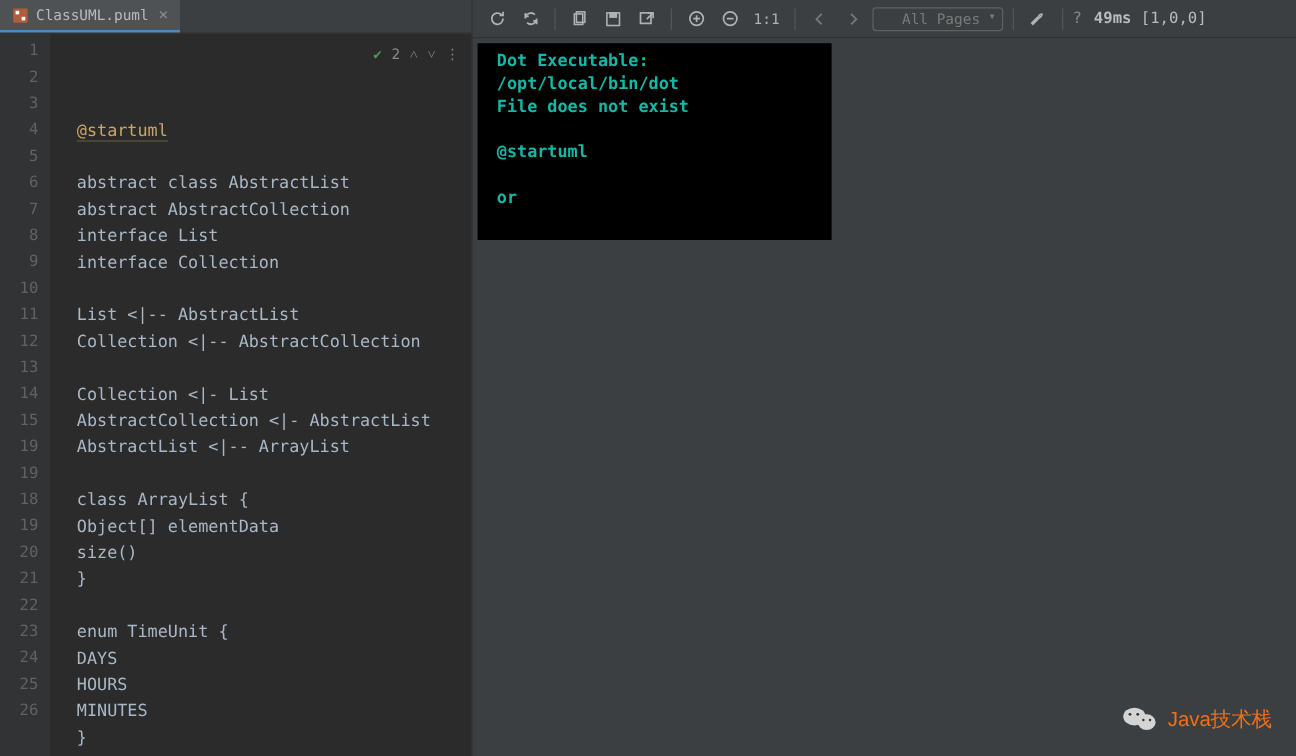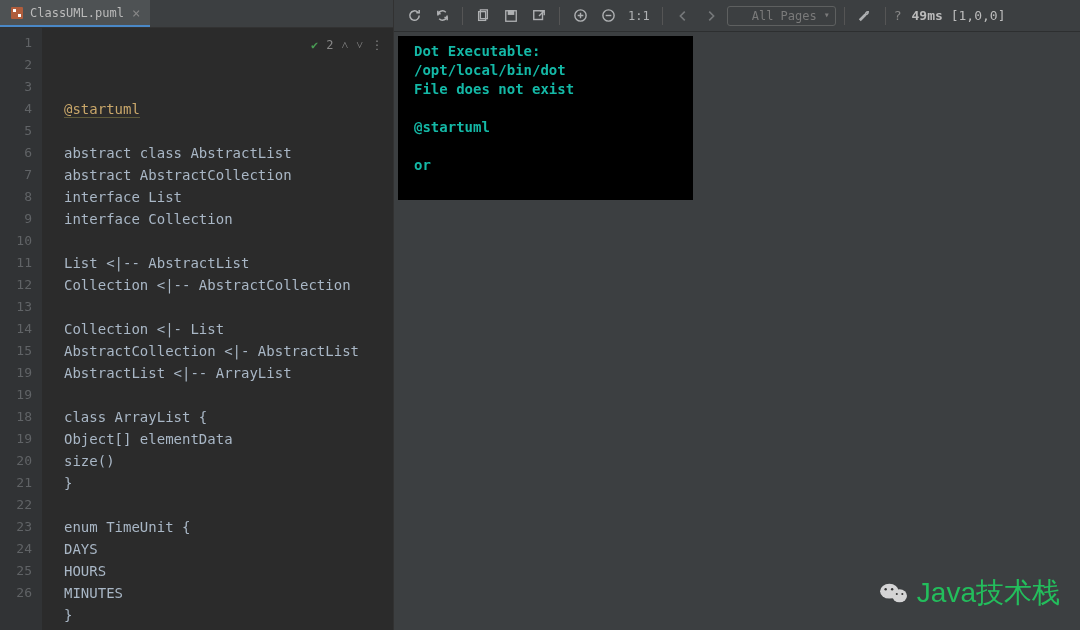--- a/index.html
+++ b/index.html
@@ -153,23 +153,23 @@
     overflow: auto;
   }
   
   .watermark {
     position: absolute;
     right: 20px;
     bottom: 18px;
     display: flex;
     align-items: center;
     gap: 8px;
-    color: #22c55e;
+    color: #f97316;
     font-family: sans-serif;
-    font-size: 28px;
+    font-size: 17px;
     opacity: 0.95;
   }
   .wm-icon {
     width: 30px; height: 26px; position: relative;
   }
   .wm-icon svg { width: 100%; height: 100%; }
   .scrollbar-track {
     position: absolute;
     right: 0; top: 0; bottom: 0; width: 10px;
   }

